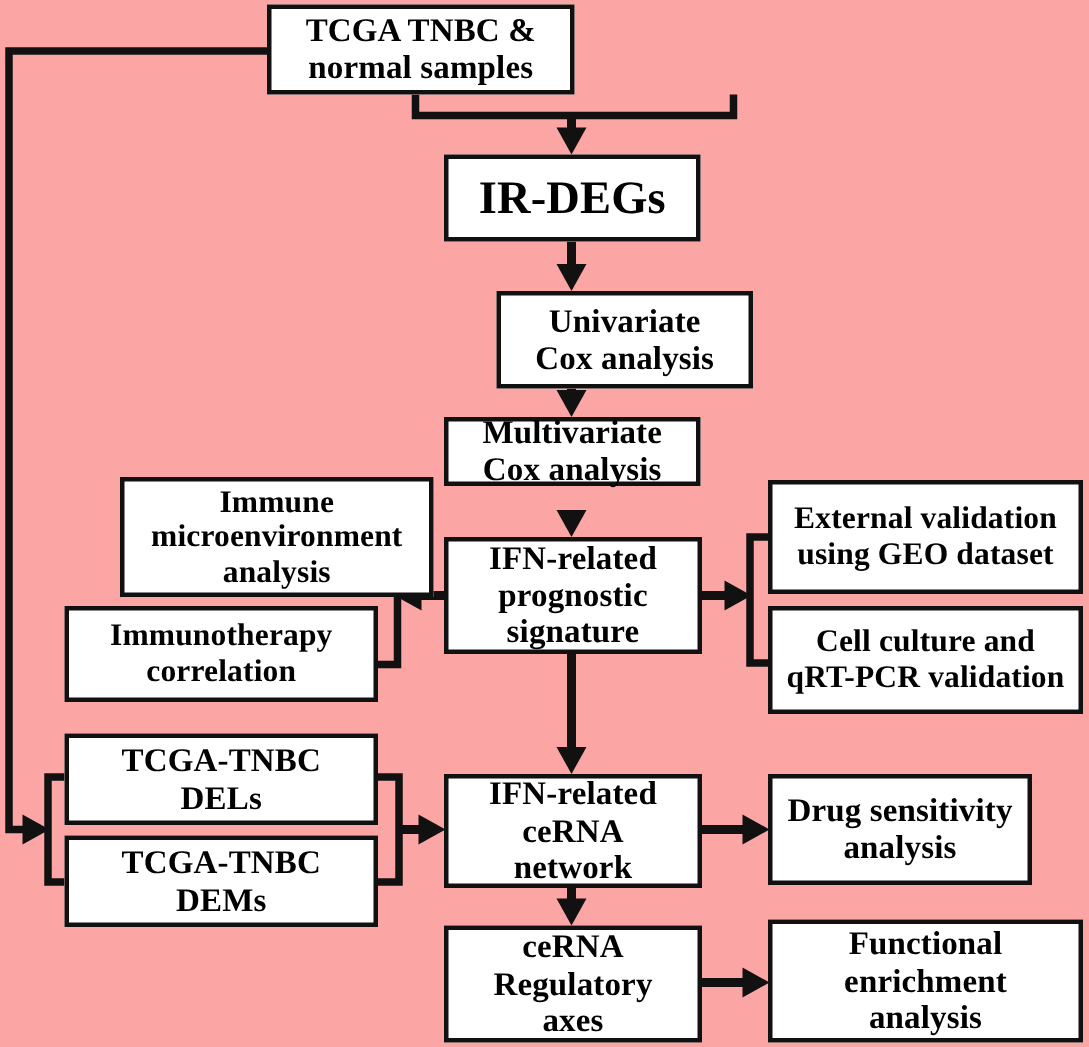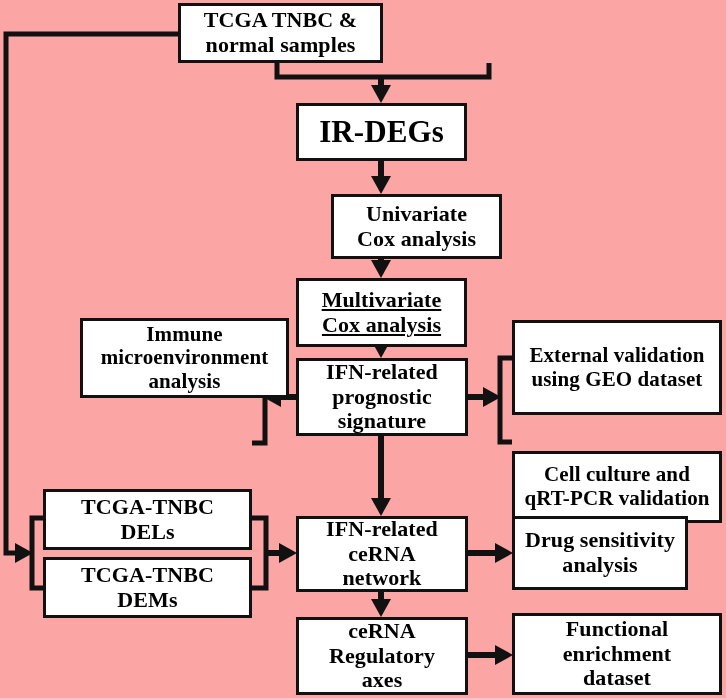--- a/index.html
+++ b/index.html
@@ -97,41 +97,43 @@
 
     <line x1="468" y1="655" x2="501" y2="655" stroke-width="6"></line>
     <polygon points="513,655 495,645 495,665"></polygon>
   </svg>
 
   <div class="node" style="left: 178px; top: 3px; width: 205px; height: 60px; font-size: 22px;">TCGA TNBC &amp;
 normal samples</div>
   <div class="node" style="left: 296px; top: 103px; width: 171px; height: 58px; font-size: 31px;">IR-DEGs</div>
   <div class="node" style="left: 296px; top: 194px; width: 171px; height: 65px; font-size: 22px; margin-left: 35px;">Univariate
 Cox analysis</div>
-  <div class="node" style="left: 296px; top: 278px; width: 171px; height: 69px; font-size: 22px; text-decoration: underline;">Multivariate
+  <div class="node" style="left: 296px; top: 278px; width: 171px; height: 46px; font-size: 22px;">Multivariate
 Cox analysis</div>
   <div class="node" style="left: 296px; top: 358px; width: 172px; height: 78px; font-size: 22px;">IFN-related
 prognostic
 signature</div>
   <div class="node" style="left: 43px; top: 318px; width: 209px; height: 80px; font-size: 21px; margin-left: 37px;">Immune
 microenvironment
 analysis</div>
-  <div class="node" style="left: 512px; top: 320px; width: 210px; height: 95px; font-size: 21px;">External validation
+  <div class="node" style="left: 43px; top: 404px; width: 209px; height: 64px; font-size: 21px;">Immunotherapy
+correlation</div>
+  <div class="node" style="left: 512px; top: 320px; width: 210px; height: 76px; font-size: 21px;">External validation
 using GEO dataset</div>
-  <div class="node" style="left: 512px; top: 404px; width: 210px; height: 72px; font-size: 21px; margin-top: 47px;">Cell culture and
+  <div class="node" style="left: 512px; top: 404px; width: 210px; height: 72px; font-size: 21px;">Cell culture and
 qRT-PCR validation</div>
   <div class="node" style="left: 43px; top: 489px; width: 209px; height: 61px; font-size: 22px;">TCGA-TNBC
 DELs</div>
   <div class="node" style="left: 43px; top: 557px; width: 209px; height: 61px; font-size: 22px;">TCGA-TNBC
 DEMs</div>
   <div class="node" style="left: 296px; top: 516px; width: 172px; height: 76px; font-size: 22px;">IFN-related
 ceRNA
 network</div>
   <div class="node" style="left: 512px; top: 516px; width: 176px; height: 74px; font-size: 22px;">Drug sensitivity
 analysis</div>
   <div class="node" style="left: 296px; top: 617px; width: 172px; height: 78px; font-size: 22px;">ceRNA
 Regulatory
 axes</div>
   <div class="node" style="left: 512px; top: 613px; width: 210px; height: 82px; font-size: 22px;">Functional
 enrichment
-dataset</div>
+analysis</div>
 
 </div>
 
 </body></html>

